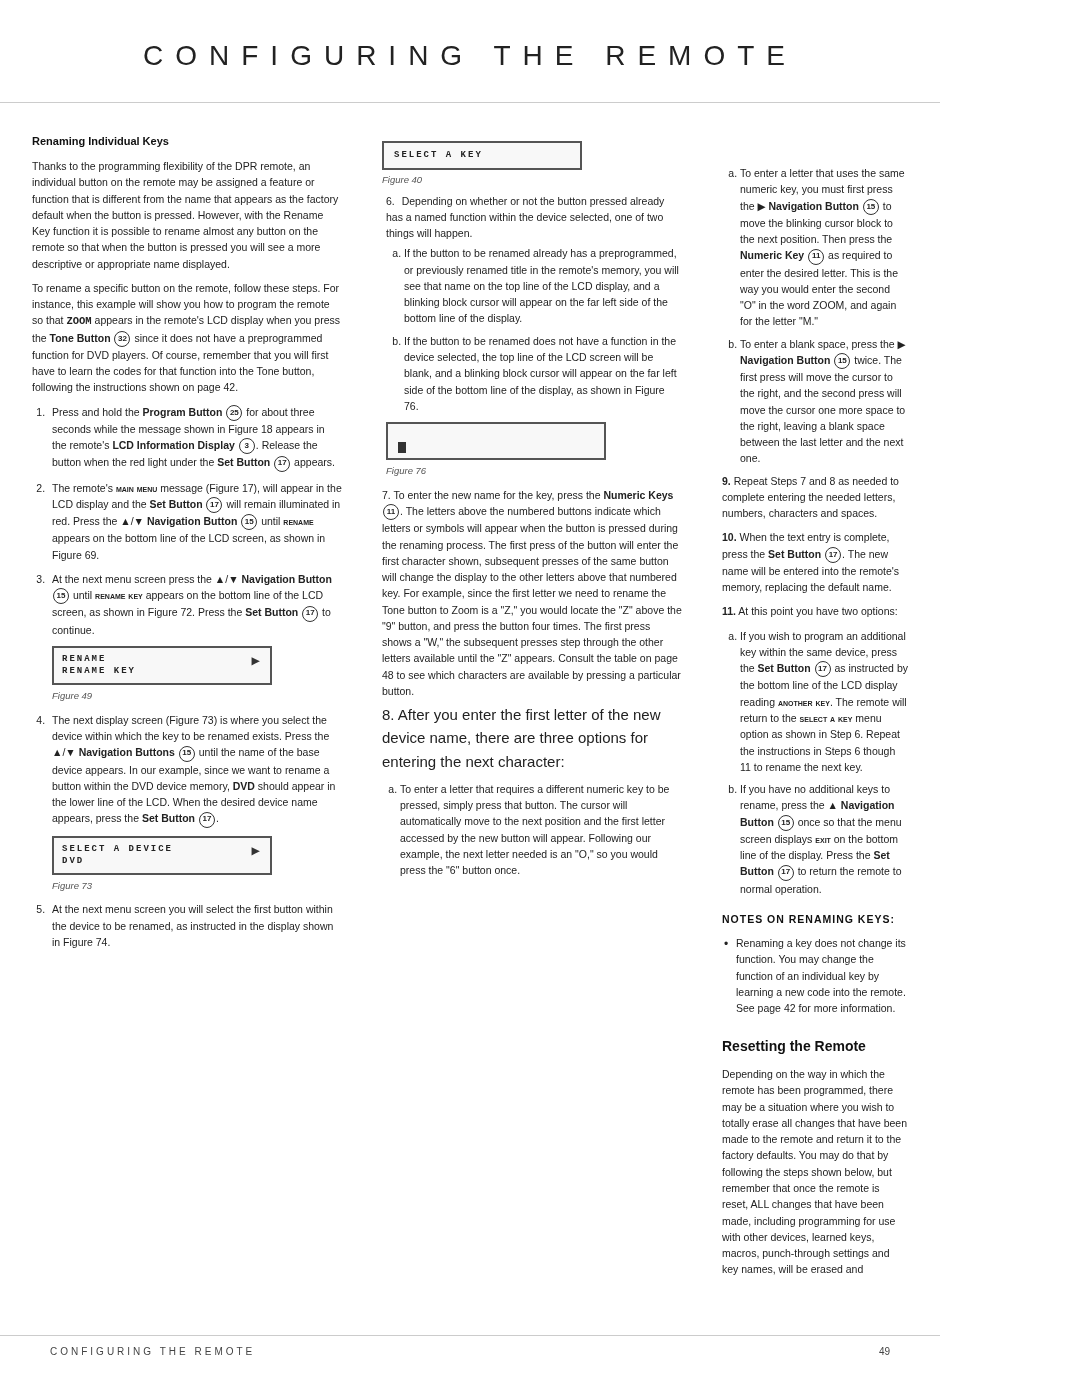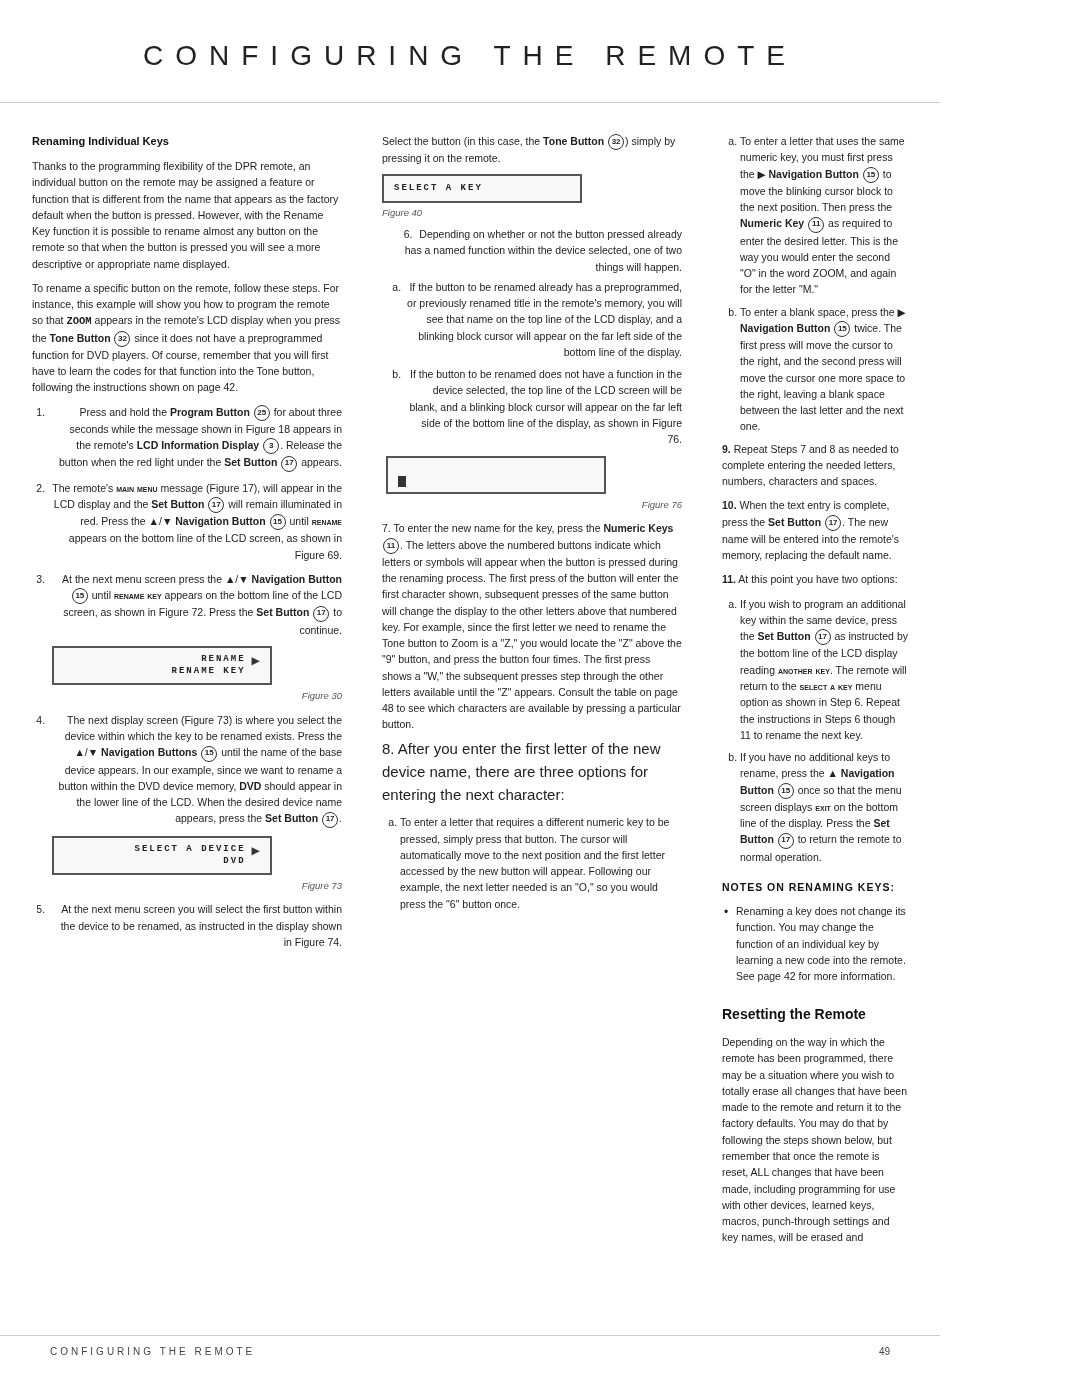--- a/index.html
+++ b/index.html
@@ -58,20 +58,21 @@
     .middle-column {
       width: 330px;
       flex-shrink: 0;
       padding-right: 20px;
       padding-left: 10px;
     }
 
     .right-column {
       flex: 1;
       padding-left: 20px;
+      margin-top: 32px;
     }
 
     
     .section-heading {
       font-family: Arial, Helvetica, sans-serif;
       font-size: 11px;
       font-weight: 700;
       color: #111111;
       margin-bottom: 8px;
     }
@@ -105,21 +106,20 @@
       vertical-align: middle;
       margin: 0 1px;
       color: #222;
       background: transparent;
     }
 
     
     ol.main-list {
       padding-left: 16px;
       margin-bottom: 8px;
-      text-align: right;
     }
 
     ol.main-list > li {
       margin-bottom: 8px;
       padding-left: 4px;
     }
 
     
     ol.sub-list {
       list-style-type: lower-alpha;
@@ -326,21 +326,21 @@
         </li>
         <li>
           At the next menu screen press the ▲/▼ <span class="bold">Navigation Button <span class="btn-ref">15</span></span> until <span class="bold nav-label">rename key</span> appears on the bottom line of the LCD screen, as shown in Figure 72. Press the <span class="bold">Set Button <span class="btn-ref">17</span></span> to continue.
           <div class="lcd-with-arrow">
             <div class="lcd-text-block">
               <span class="lcd-display-line">RENAME</span>
               <span class="lcd-display-line">RENAME KEY</span>
             </div>
             <span class="lcd-arrow-right">▶</span>
           </div>
-          <span class="figure-label">Figure 30</span>
+          <span class="figure-label">Figure 49</span>
         </li>
         <li>
           The next display screen (Figure 73) is where you select the device within which the key to be renamed exists. Press the ▲/▼ <span class="bold">Navigation Buttons <span class="btn-ref">15</span></span> until the name of the base device appears. In our example, since we want to rename a button within the DVD device memory, <span class="bold">DVD</span> should appear in the lower line of the LCD. When the desired device name appears, press the <span class="bold">Set Button <span class="btn-ref">17</span></span>.
           <div class="lcd-with-arrow">
             <div class="lcd-text-block">
               <span class="lcd-display-line">SELECT A DEVICE</span>
               <span class="lcd-display-line">DVD</span>
             </div>
             <span class="lcd-arrow-right">▶</span>
           </div>
@@ -348,21 +348,20 @@
         </li>
         <li>
           At the next menu screen you will select the first button within the device to be renamed, as instructed in the display shown in Figure 74.
         </li>
       </ol>
 
     </div>
 
     <div class="middle-column">
 
-      <p>Select the button (in this case, the <span class="bold">Tone Button <span class="btn-ref">32</span></span>) simply by pressing it on the remote.</p>
 
       <div class="lcd-display">
         <span class="lcd-display-line">SELECT A KEY</span>
       </div>
       <span class="figure-label">Figure 40</span>
 
       <ol class="main-list" start="6" style="padding-left:14px;">
         <li style="list-style:none; margin-left:-14px;">
           <span style="margin-right:4px;">6.</span> Depending on whether or not the button pressed already has a named function within the device selected, one of two things will happen.
           <ol class="sub-list">

